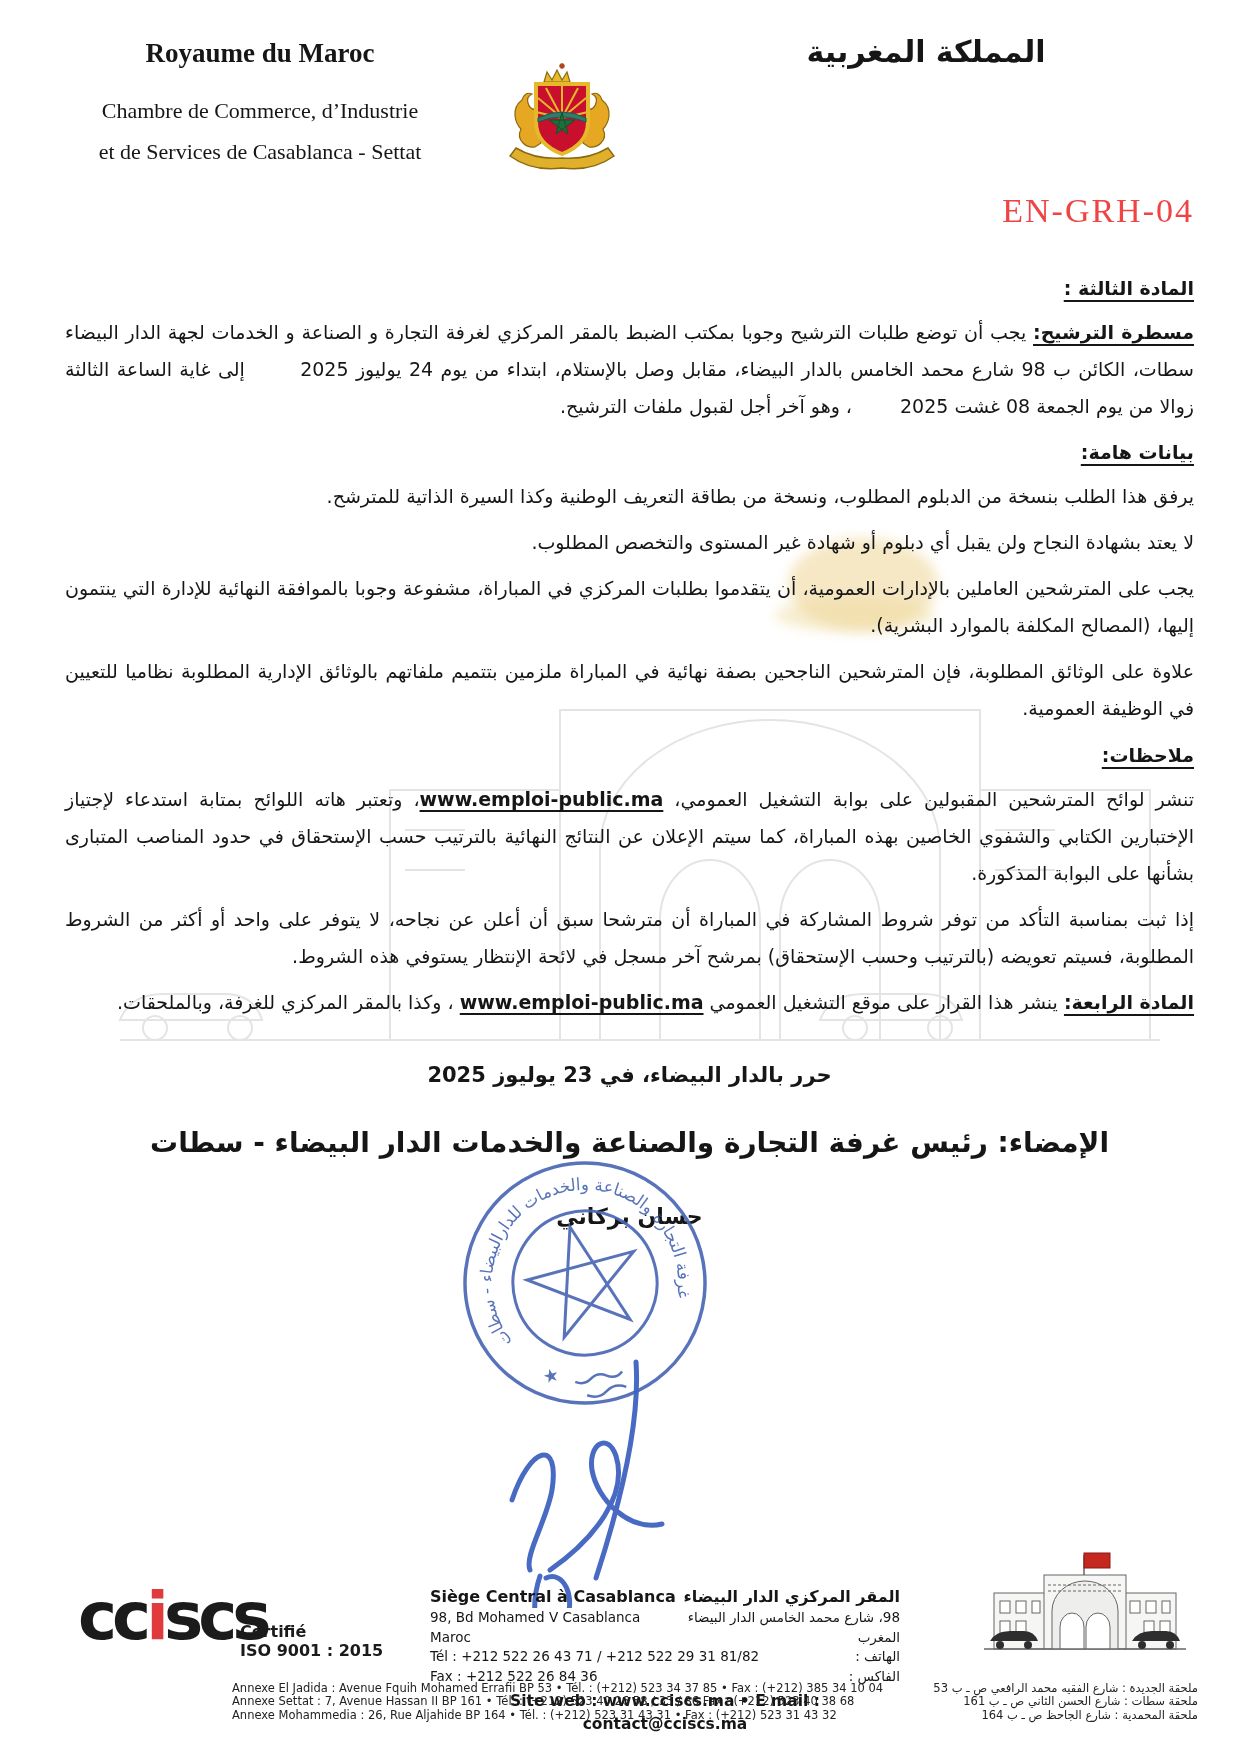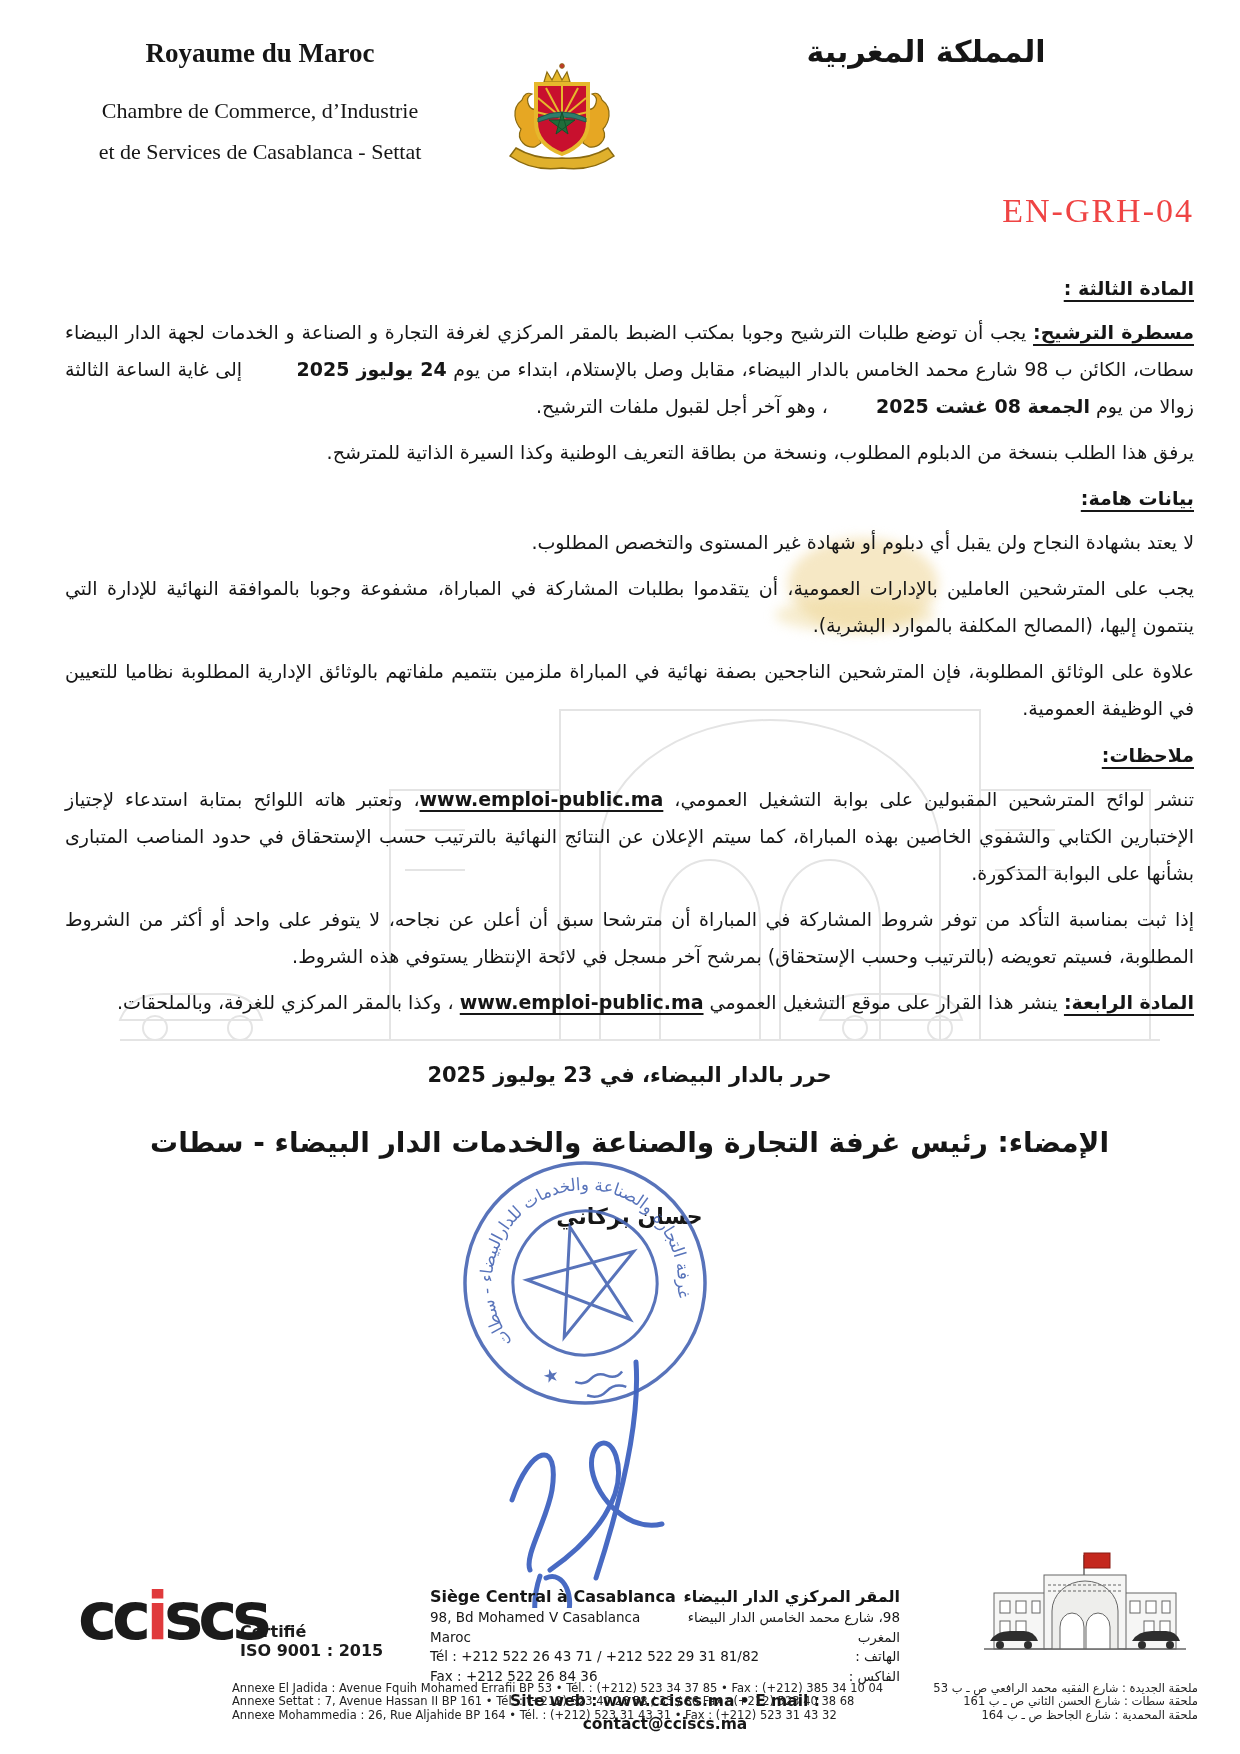--- a/index.html
+++ b/index.html
@@ -24,21 +24,21 @@
   .smudge{position:absolute;pointer-events:none;border-radius:50%;filter:blur(6px);}
   .smudge.s1{left:788px;top:538px;width:150px;height:92px;background:rgba(238,214,150,.55);}
   .smudge.s2{left:775px;top:598px;width:160px;height:34px;background:rgba(238,214,150,.45);}
 
   
   .doc-body{position:absolute;top:268px;left:65px;right:62px;direction:rtl;
             font-size:19px;line-height:1.95;text-align:justify;}
   .para{margin:0 0 9px 0;}
   .para.heading{margin:2px 0 7px 0;}
   .seg-normal{font-weight:normal;}
-  .seg-bold{font-weight:bold;margin-left:48px;}
+  .seg-bold{font-weight:normal;margin-left:48px;}
   .seg-bold-underline{font-weight:bold;text-decoration:underline;text-underline-offset:5px;
                       text-decoration-thickness:2px;}
   .seg-link{font-weight:bold;color:#161616;text-decoration:underline;text-underline-offset:4px;
             text-decoration-thickness:2px;direction:ltr;unicode-bidi:embed;}
 
   .closing{direction:rtl;text-align:center;}
   .closing .date-line{margin-top:34px;font-size:21px;font-weight:bold;}
   .closing .sig-title{margin-top:20px;font-size:28px;font-weight:bold;}
   .closing .sig-name{margin-top:26px;font-size:22px;font-weight:bold;}
 
@@ -132,24 +132,24 @@
         <circle cx="880" cy="438" r="12"></circle>
     </g>
   </svg>
   <div class="smudge s1"></div>
   <div class="smudge s2"></div>
 
   <div class="doc-body">
 
     <div class="para heading"><span class="seg-bold-underline">المادة الثالثة :</span></div>
       <div class="para"><span class="seg-bold-underline">مسطرة الترشيح:</span><span class="seg-normal"> يجب أن توضع طلبات الترشيح وجوبا بمكتب الضبط بالمقر المركزي لغرفة التجارة و الصناعة و الخدمات لجهة الدار البيضاء سطات، الكائن ب 98 شارع محمد الخامس بالدار البيضاء، مقابل وصل بالإستلام، ابتداء من يوم </span><span class="seg-bold">24 يوليوز 2025</span><span class="seg-normal"> إلى غاية الساعة الثالثة زوالا من يوم </span><span class="seg-bold">الجمعة 08 غشت 2025</span><span class="seg-normal">، وهو آخر أجل لقبول ملفات الترشيح.</span></div>
+      <div class="para heading"><span class="seg-bold-underline">بيانات هامة:</span></div>
       <div class="para"><span class="seg-normal">يرفق هذا الطلب بنسخة من الدبلوم المطلوب، ونسخة من بطاقة التعريف الوطنية وكذا السيرة الذاتية للمترشح.</span></div>
-      <div class="para heading"><span class="seg-bold-underline">بيانات هامة:</span></div>
       <div class="para"><span class="seg-normal">لا يعتد بشهادة النجاح ولن يقبل أي دبلوم أو شهادة غير المستوى والتخصص المطلوب.</span></div>
-      <div class="para"><span class="seg-normal">يجب على المترشحين العاملين بالإدارات العمومية، أن يتقدموا بطلبات المشاركة في المباراة، مشفوعة وجوبا بالموافقة النهائية للإدارة التي ينتمون إليها، (المصالح المكلفة بالموارد البشرية).</span></div>
+      <div class="para"><span class="seg-normal">يجب على المترشحين العاملين بالإدارات العمومية، أن يتقدموا بطلبات المركزي في المباراة، مشفوعة وجوبا بالموافقة النهائية للإدارة التي ينتمون إليها، (المصالح المكلفة بالموارد البشرية).</span></div>
       <div class="para"><span class="seg-normal">علاوة على الوثائق المطلوبة، فإن المترشحين الناجحين بصفة نهائية في المباراة ملزمين بتتميم ملفاتهم بالوثائق الإدارية المطلوبة نظاميا للتعيين في الوظيفة العمومية.</span></div>
       <div class="para heading"><span class="seg-bold-underline">ملاحظات:</span></div>
       <div class="para"><span class="seg-normal">تنشر لوائح المترشحين المقبولين على بوابة التشغيل العمومي، </span><a class="seg-link">www.emploi-public.ma</a><span class="seg-normal">، وتعتبر هاته اللوائح بمتابة استدعاء لإجتياز الإختبارين الكتابي والشفوي الخاصين بهذه المباراة، كما سيتم الإعلان عن النتائج النهائية بالترتيب حسب الإستحقاق في حدود المناصب المتبارى بشأنها على البوابة المذكورة.</span></div>
       <div class="para"><span class="seg-normal">إذا ثبت بمناسبة التأكد من توفر شروط المشاركة في المباراة أن مترشحا سبق أن أعلن عن نجاحه، لا يتوفر على واحد أو أكثر من الشروط المطلوبة، فسيتم تعويضه (بالترتيب وحسب الإستحقاق) بمرشح آخر مسجل في لائحة الإنتظار يستوفي هذه الشروط.</span></div>
       <div class="para"><span class="seg-bold-underline">المادة الرابعة:</span><span class="seg-normal"> ينشر هذا القرار على موقع التشغيل العمومي </span><a class="seg-link">www.emploi-public.ma</a><span class="seg-normal"> ، وكذا بالمقر المركزي للغرفة، وبالملحقات.</span></div>
       <div class="closing">
       <div class="date-line">حرر بالدار البيضاء، في 23 يوليوز 2025</div>
       <div class="sig-title">الإمضاء: رئيس غرفة التجارة والصناعة والخدمات الدار البيضاء - سطات</div>
       <div class="sig-name">حسان بركاني</div>
     </div>

